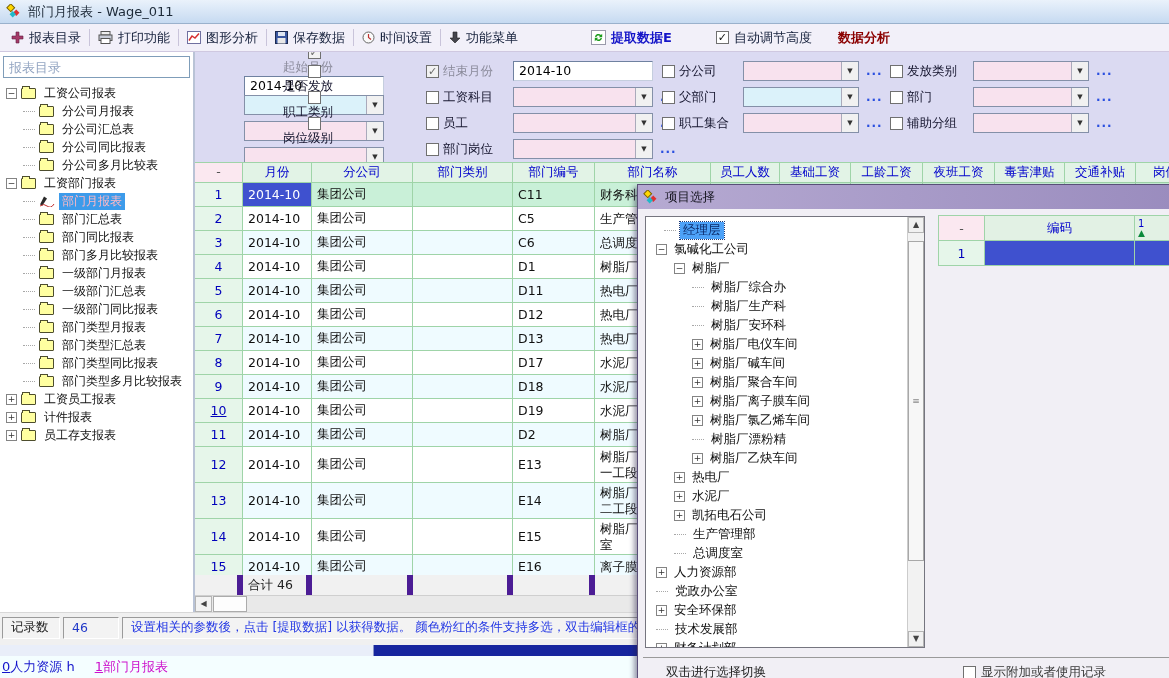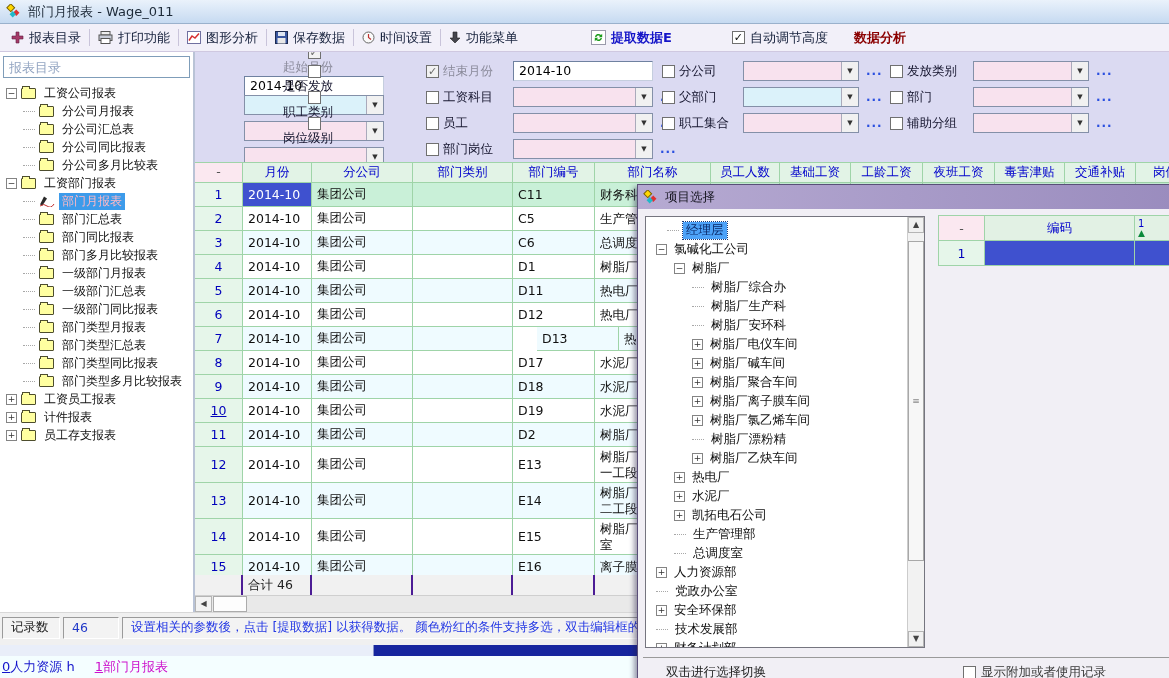--- a/index.html
+++ b/index.html
@@ -11,21 +11,21 @@
   .titlebar{height:24px;background:linear-gradient(#eaf2fb,#c6daf1);border-bottom:1px solid #9ab1cc;
     display:flex;align-items:center;gap:6px;padding-left:6px;font-size:13px;color:#1d2a38;}
 
   
   .toolbar{height:28px;background:#f2f0f9;border-bottom:1px solid #cfc8e0;display:flex;align-items:center;
     padding:0 4px;font-size:13px;color:#16213c;}
   .tbtn{display:flex;align-items:center;gap:5px;height:24px;padding:0 7px;cursor:default;white-space:nowrap;}
   .tsep{width:1px;height:17px;background:#c9c4da;margin:0 1px;}
   .ticon{display:flex;align-items:center;}
   .extract{display:flex;align-items:center;gap:5px;margin-left:66px;color:#1515c8;font-weight:bold;}
-  .autoh{display:flex;align-items:center;gap:5px;margin-left:60px;}
+  .autoh{display:flex;align-items:center;gap:5px;margin-left:44px;}
   .analysis{color:#8b0000;font-weight:bold;margin-left:26px;}
   .cb{width:13px;height:13px;border:1px solid #707070;background:#fff;display:inline-flex;
     align-items:center;justify-content:center;font-size:11px;line-height:11px;flex:none;}
   .cb.checked::after{content:"✓";color:#111;}
   .cb.graychk{background:#f2f2f2;}
   .cb.graychk::after{content:"✓";color:#6a6a6a;}
 
   
   .main{display:flex;height:560px;}
   .sidebar{width:195px;flex:none;background:#fff;border-right:2px solid #b9c3d6;padding:3px 2px;overflow:hidden;}
@@ -74,21 +74,21 @@
   .trow{display:flex;overflow:hidden;}
   .td{border-right:1px solid #9fd4a8;border-bottom:1px solid #9fd4a8;font-size:12.5px;color:#101010;
     padding:1px 5px;display:flex;align-items:center;flex:none;overflow:hidden;}
   .trow.w .td{background:#fff;}
   .trow.c .td{background:#effbff;}
   .trow.r1 .td{background:#c9f0d8;}
   .td.num{justify-content:center;color:#0000bb;background:#e6f6ea !important;padding:0;}
   .td.sel{background:#3f51cf !important;color:#fff;}
   .td.name{white-space:pre-line;line-height:1.25;}
   .t-footer{display:flex;height:20px;flex:none;background:#f1f1f1;overflow:hidden;}
-  .tf{border-right:2px solid #4c1d95;font-size:12.5px;color:#222;padding:1px 5px;flex:none;
+  .tf{border-right:6px solid #4c1d95;font-size:12.5px;color:#222;padding:1px 5px;flex:none;
     display:flex;align-items:center;white-space:nowrap;}
   .t-scroll{height:17px;flex:none;background:#e9e9e9;border-top:1px solid #cfcfcf;display:flex;align-items:stretch;}
   .sb-btn{width:17px;background:#f3f3f3;border:1px solid #b5b5b5;color:#444;font-size:8px;
     line-height:14px;text-align:center;flex:none;}
   .sb-thumb{width:34px;background:#fdfdfd;border:1px solid #ababab;margin-left:1px;flex:none;}
 
   
   .statusbar{height:30px;background:#f0f0f0;border-top:1px solid #d8d8d8;display:flex;align-items:center;
     padding:0 2px;gap:3px;}
   .sbox{height:22px;border:1px solid;border-color:#9a9a9a #ffffff #ffffff #9a9a9a;background:#f3f3f3;
@@ -580,21 +580,21 @@
               <span class="td" style="width: 72px;"></span>
               <span class="td" style="width: 70px;"></span>
               <span class="td" style="width: 71px;"></span>
               <span class="td" style="width: 60px;"></span>
             </div>
             <div class="trow c" style="height: 24px;">
               <span class="td num" style="width: 48px;">7</span>
               <span class="td" style="width: 69px;">2014-10</span>
               <span class="td" style="width: 101px;">集团公司</span>
               <span class="td" style="width: 100px;"></span>
-              <span class="td" style="width: 82px; margin-left: 24px;">D13</span>
+              <span class="td" style="width: 82px;">D13</span>
               <span class="td name" style="width: 116px;">热电厂</span>
               <span class="td" style="width: 69px;"></span>
               <span class="td" style="width: 71px;"></span>
               <span class="td" style="width: 72px;"></span>
               <span class="td" style="width: 72px;"></span>
               <span class="td" style="width: 70px;"></span>
               <span class="td" style="width: 71px;"></span>
               <span class="td" style="width: 60px;"></span>
             </div>
             <div class="trow w" style="height: 24px;">
@@ -765,21 +765,21 @@
           <svg width="16" height="15" viewBox="0 0 16 15">
             <rect x="2" y="1" width="5.5" height="5.5" transform="rotate(45 4.75 3.75)" fill="#ffd800" stroke="#7a6000"></rect>
             <rect x="8" y="6.5" width="4.5" height="4.5" transform="rotate(45 10.25 8.75)" fill="#e03030"></rect>
             <rect x="4.5" y="8" width="4.5" height="4.5" transform="rotate(45 6.75 10.25)" fill="#20b8c8"></rect>
           </svg>
         </span>
       <span>项目选择</span>
     </div>
     <div class="dlg-tree-wrap">
       <div id="dialog-tree">
-          <div class="tree-row" style="padding-left: 12px; margin-left: 9px;">
+          <div class="tree-row" style="padding-left: 18px;">
             <span class="stub"></span>
             <span class="tree-label selected">经理层</span>
           </div>
           <div class="tree-row" style="padding-left: 10px;">
             <span class="expander">−</span>
             <span class="tree-label">氯碱化工公司</span>
           </div>
           <div class="tree-row" style="padding-left: 28px;">
             <span class="expander">−</span>
             <span class="tree-label">树脂厂</span>

